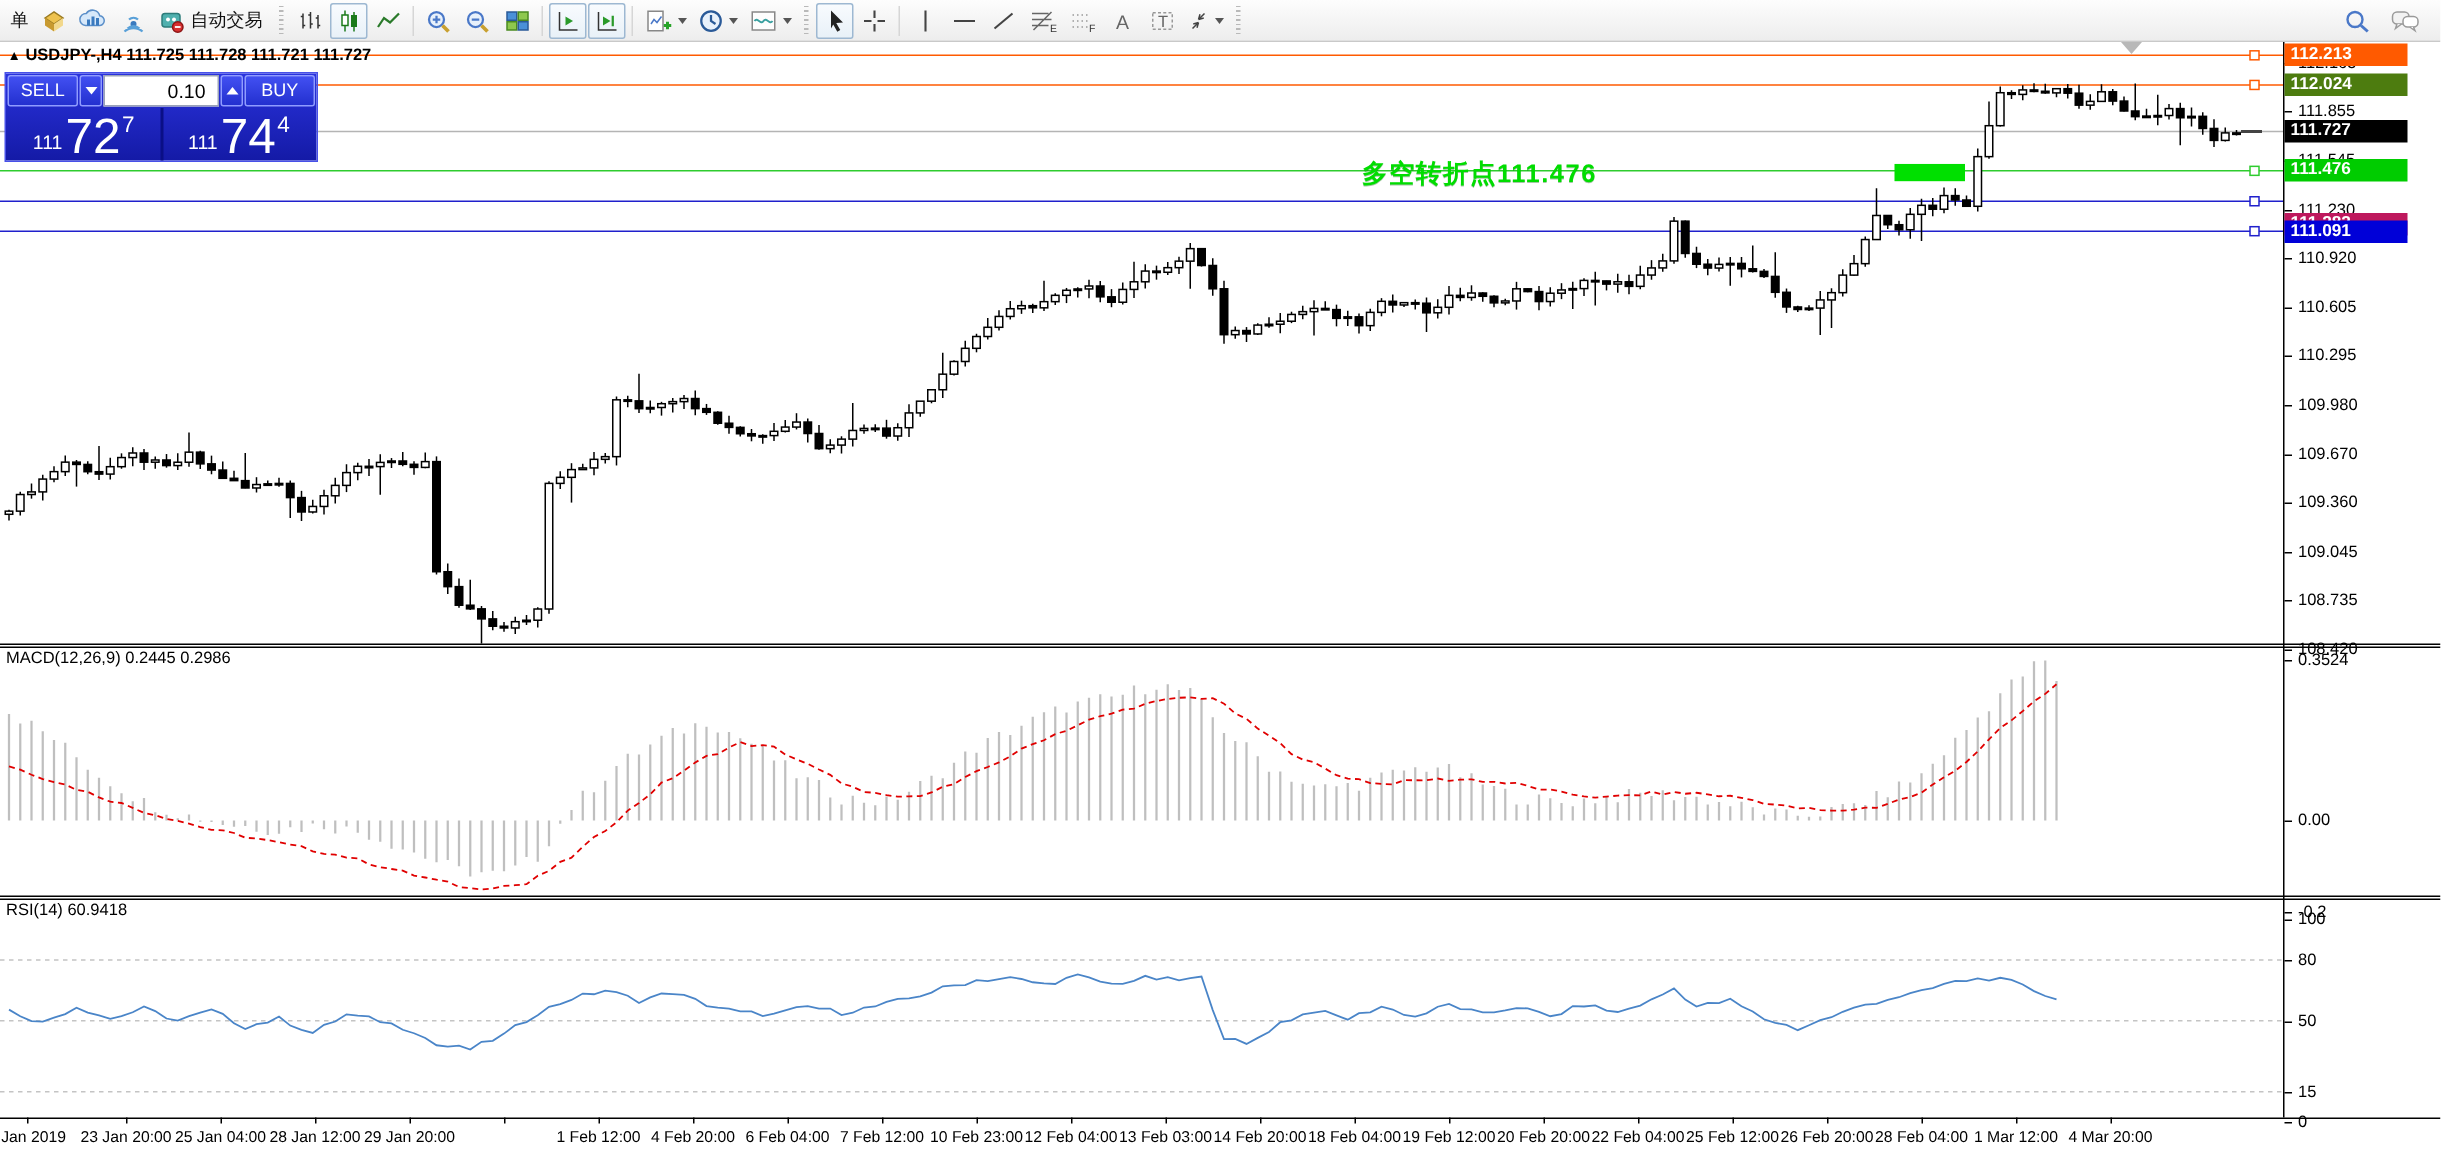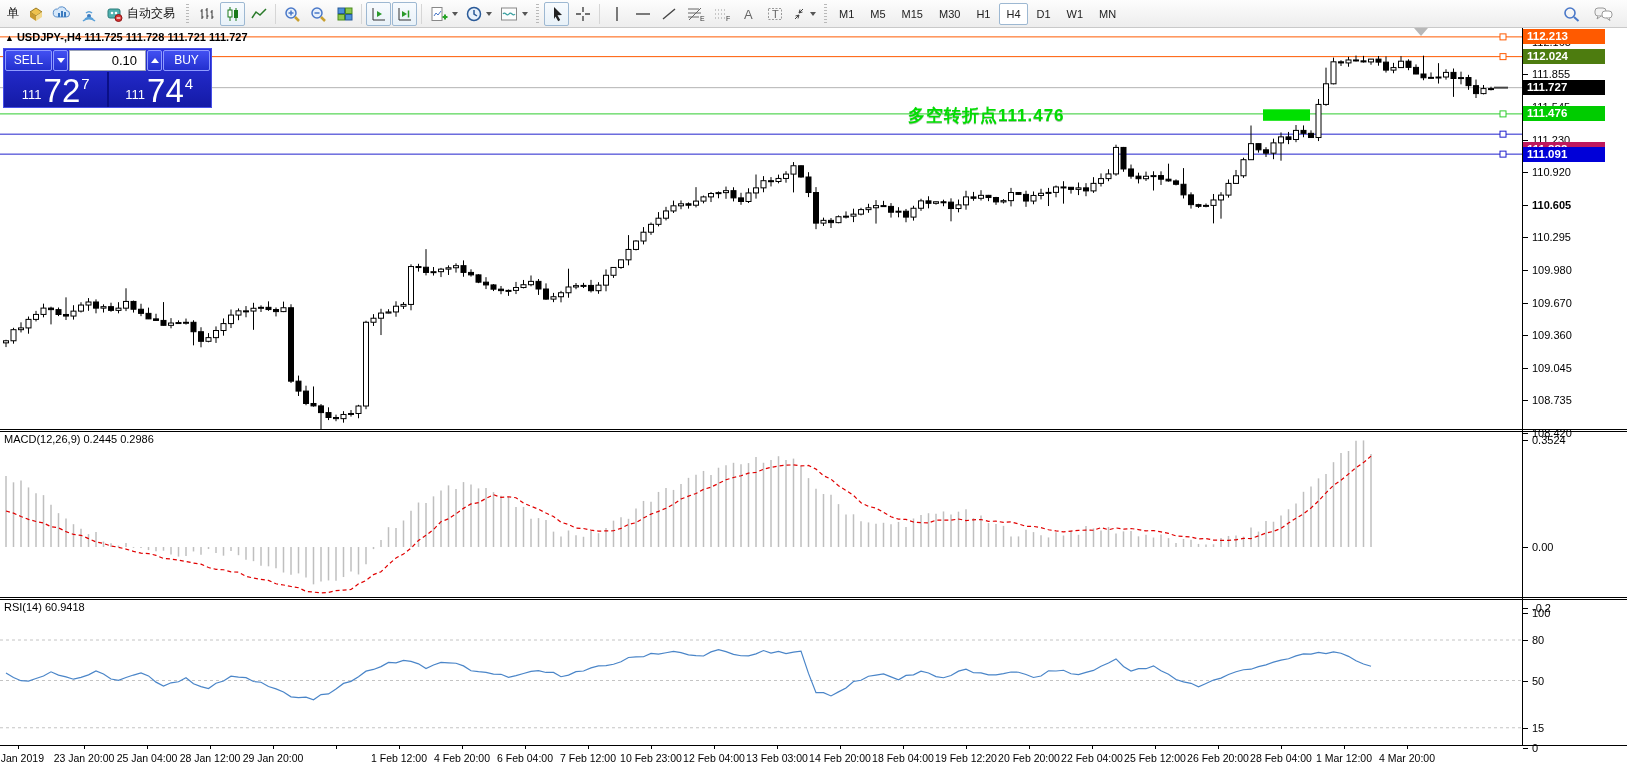--- a/index.html
+++ b/index.html
@@ -238,31 +238,20 @@
       </span>
     <span class="tbtn">
         <svg width="16" height="18">
           <path d="M4 14l4-4M8 10l-1 3.5M8 10l-3.5 1" stroke="#444"></path>
           <path d="M12 4l-4 4M8 8l1-3.5M8 8l3.5-1" stroke="#444"></path>
         </svg>
         <span class="caret"></span>
       </span>
 
     <span class="grip"></span>
-    <span id="tf-strip" style="display:flex;gap:2px">
-        <span class="tf">M1</span>
-        <span class="tf">M5</span>
-        <span class="tf">M15</span>
-        <span class="tf">M30</span>
-        <span class="tf">H1</span>
-        <span class="tf active">H4</span>
-        <span class="tf">D1</span>
-        <span class="tf">W1</span>
-        <span class="tf">MN</span>
-      </span>
 
     <span class="right-icons">
       <span class="tbtn">
           <svg width="19" height="18">
             <circle cx="8" cy="8" r="5" fill="none" stroke="#4a78c8" stroke-width="1.6"></circle>
             <path d="M12 12l4.5 4" stroke="#4a78c8" stroke-width="2"></path>
           </svg>
         </span>
       <span class="tbtn">
           <svg width="21" height="18">
@@ -936,21 +925,21 @@
     <div class="hsep" style="top:571px"></div>
     <div class="hsep" style="top:717px"></div>
     <div class="axis-v"></div>
 
     <div class="price-axis" id="price-axis">
         <div class="ptick" style="top: 7.8975px;">112.165</div>
         <div class="ptick" style="top: 40.2925px;">111.855</div>
         <div class="ptick" style="top: 72.6875px;">111.545</div>
         <div class="ptick" style="top: 105.605px;">111.230</div>
         <div class="ptick" style="top: 138px;">110.920</div>
-        <div class="ptick" style="top: 170.917px; font-weight: bold;">110.605</div>
+        <div class="ptick" style="top: 170.917px;">110.605</div>
         <div class="ptick" style="top: 203.312px;">110.295</div>
         <div class="ptick" style="top: 236.23px;">109.980</div>
         <div class="ptick" style="top: 268.625px;">109.670</div>
         <div class="ptick" style="top: 301.02px;">109.360</div>
         <div class="ptick" style="top: 333.938px;">109.045</div>
         <div class="ptick" style="top: 366.332px;">108.735</div>
         <div class="ptick" style="top: 399.25px;">108.420</div>
         <div class="ptick" style="top: 406.223px;">0.3524</div>
         <div class="ptick" style="top: 513px;">0.00</div>
         <div class="ptick" style="top: 573.6px;">-0.2</div>
@@ -991,21 +980,21 @@
         <div class="tlab" style="left: 651px;">10 Feb 23:00</div>
         <div class="ttick" style="left: 714px;"></div>
         <div class="tlab" style="left: 714px;">12 Feb 04:00</div>
         <div class="ttick" style="left: 777px;"></div>
         <div class="tlab" style="left: 777px;">13 Feb 03:00</div>
         <div class="ttick" style="left: 840px;"></div>
         <div class="tlab" style="left: 840px;">14 Feb 20:00</div>
         <div class="ttick" style="left: 903px;"></div>
         <div class="tlab" style="left: 903px;">18 Feb 04:00</div>
         <div class="ttick" style="left: 966px;"></div>
-        <div class="tlab" style="left: 966px;">19 Feb 12:20</div>
+        <div class="tlab" style="left: 966px;">19 Feb 12:00</div>
         <div class="ttick" style="left: 1029px;"></div>
         <div class="tlab" style="left: 1029px;">20 Feb 20:00</div>
         <div class="ttick" style="left: 1092px;"></div>
         <div class="tlab" style="left: 1092px;">22 Feb 04:00</div>
         <div class="ttick" style="left: 1155px;"></div>
         <div class="tlab" style="left: 1155px;">25 Feb 12:00</div>
         <div class="ttick" style="left: 1218px;"></div>
         <div class="tlab" style="left: 1218px;">26 Feb 20:00</div>
         <div class="ttick" style="left: 1281px;"></div>
         <div class="tlab" style="left: 1281px;">28 Feb 04:00</div>

